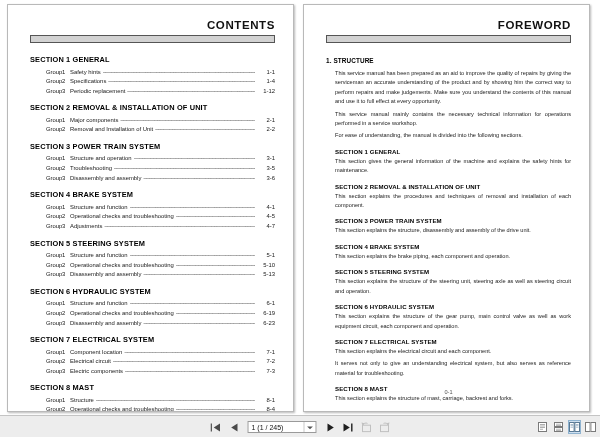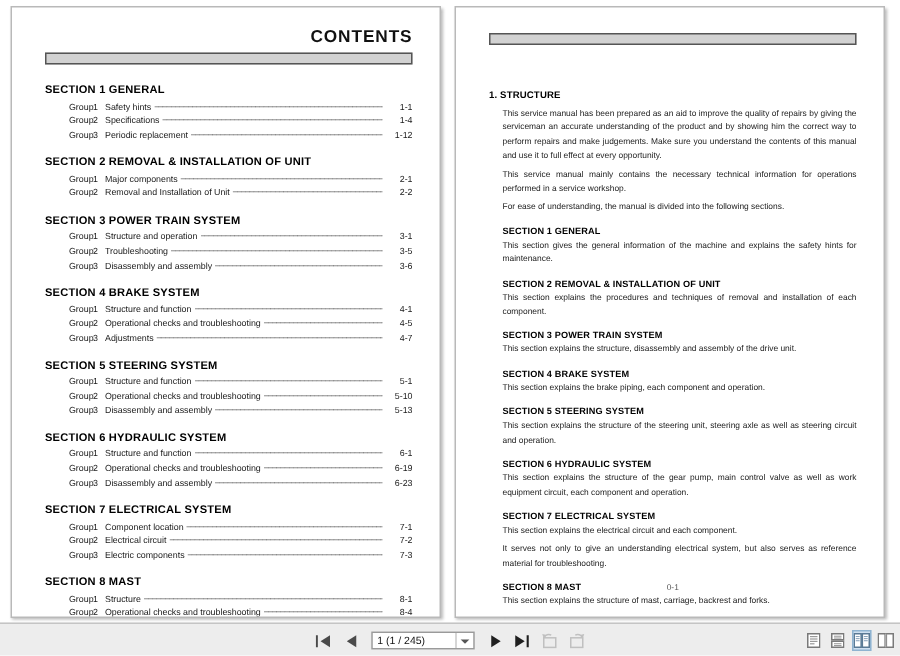--- a/index.html
+++ b/index.html
@@ -440,20 +440,21 @@
             </div>
           </div>
 
       </div>
     </div>
 
     <div class="page page-right">
       <div class="page-inner">
 
         <div class="page-header">
+          <div class="page-header-title">FOREWORD</div>
           <div class="header-bar"></div>
         </div>
 
         <div class="fw">
           <div class="fw-h1">1. STRUCTURE</div>
           <div id="fw-intro">
               <div class="fw-p">This service manual has been prepared as an aid to improve the quality of repairs by giving the serviceman an accurate understanding of the product and by showing him the correct way to perform repairs and make judgements.  Make sure you understand the contents of this manual and use it to full effect at every opportunity.</div>
               <div class="fw-p">This service manual mainly contains the necessary technical information for operations performed in a service workshop.</div>
               <div class="fw-p">For ease of understanding, the manual is divided into the following sections.</div>
             </div>

